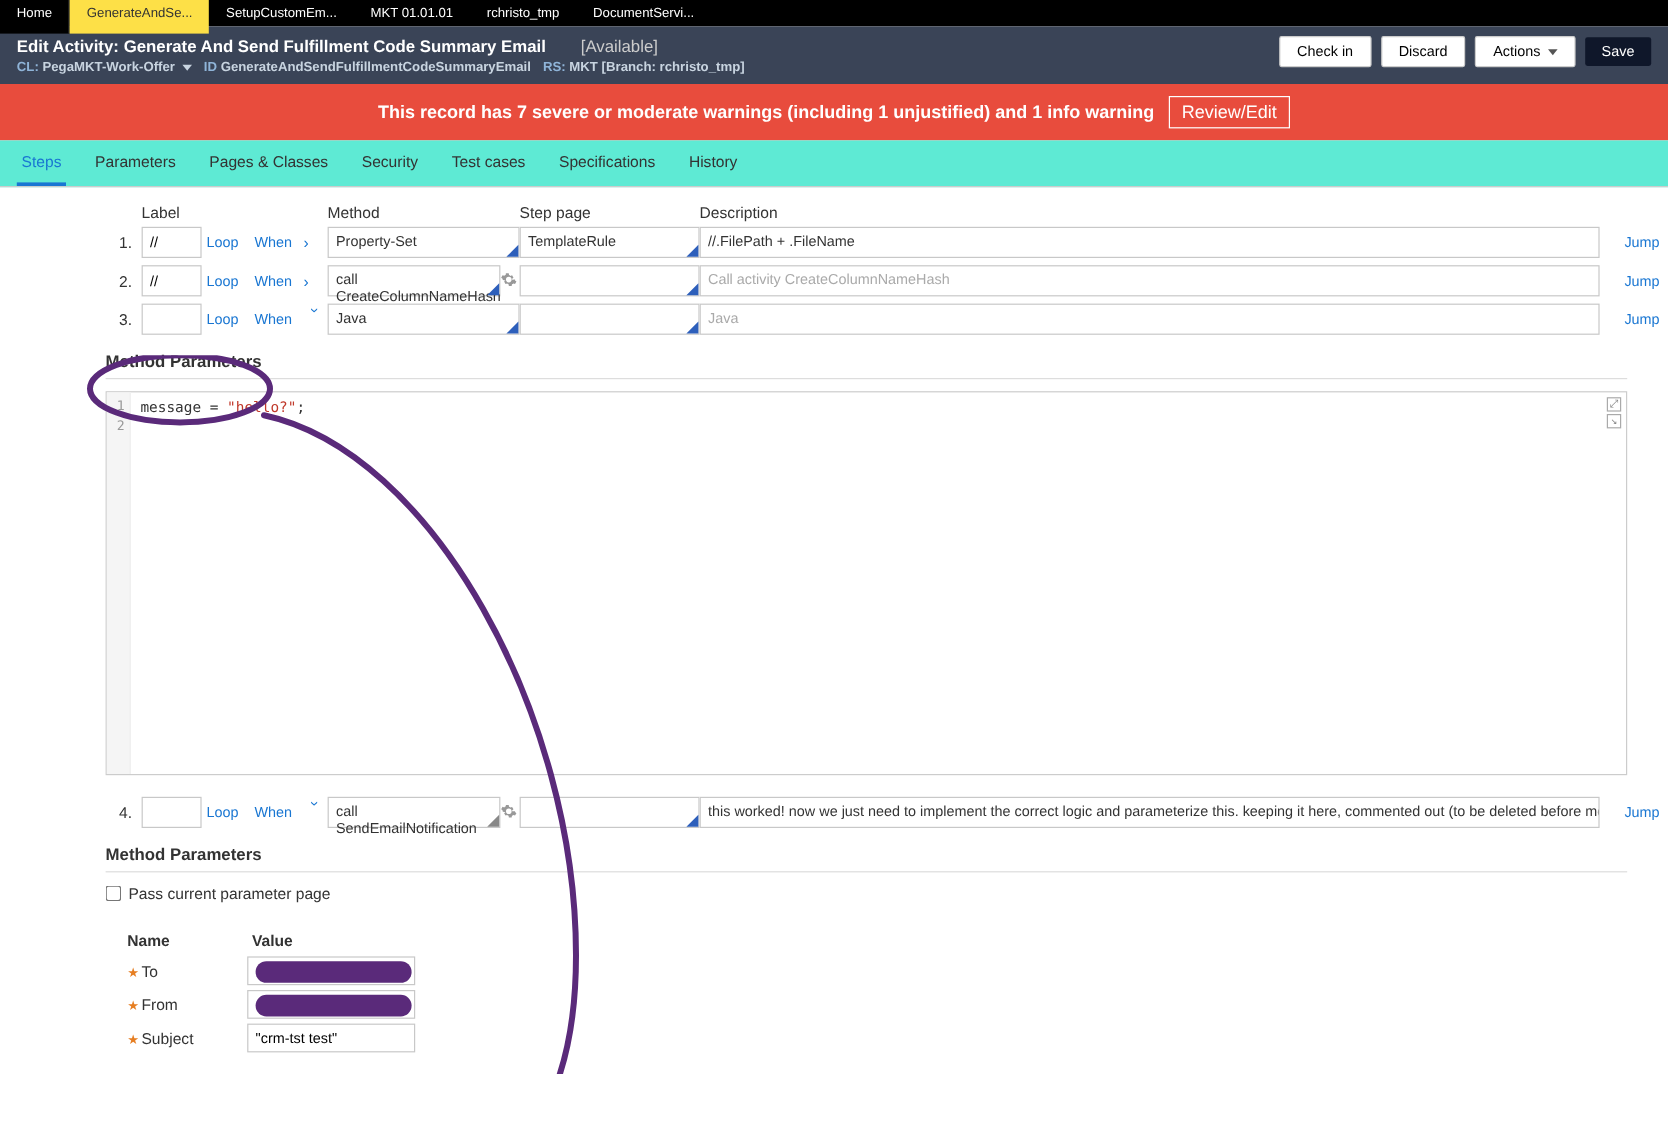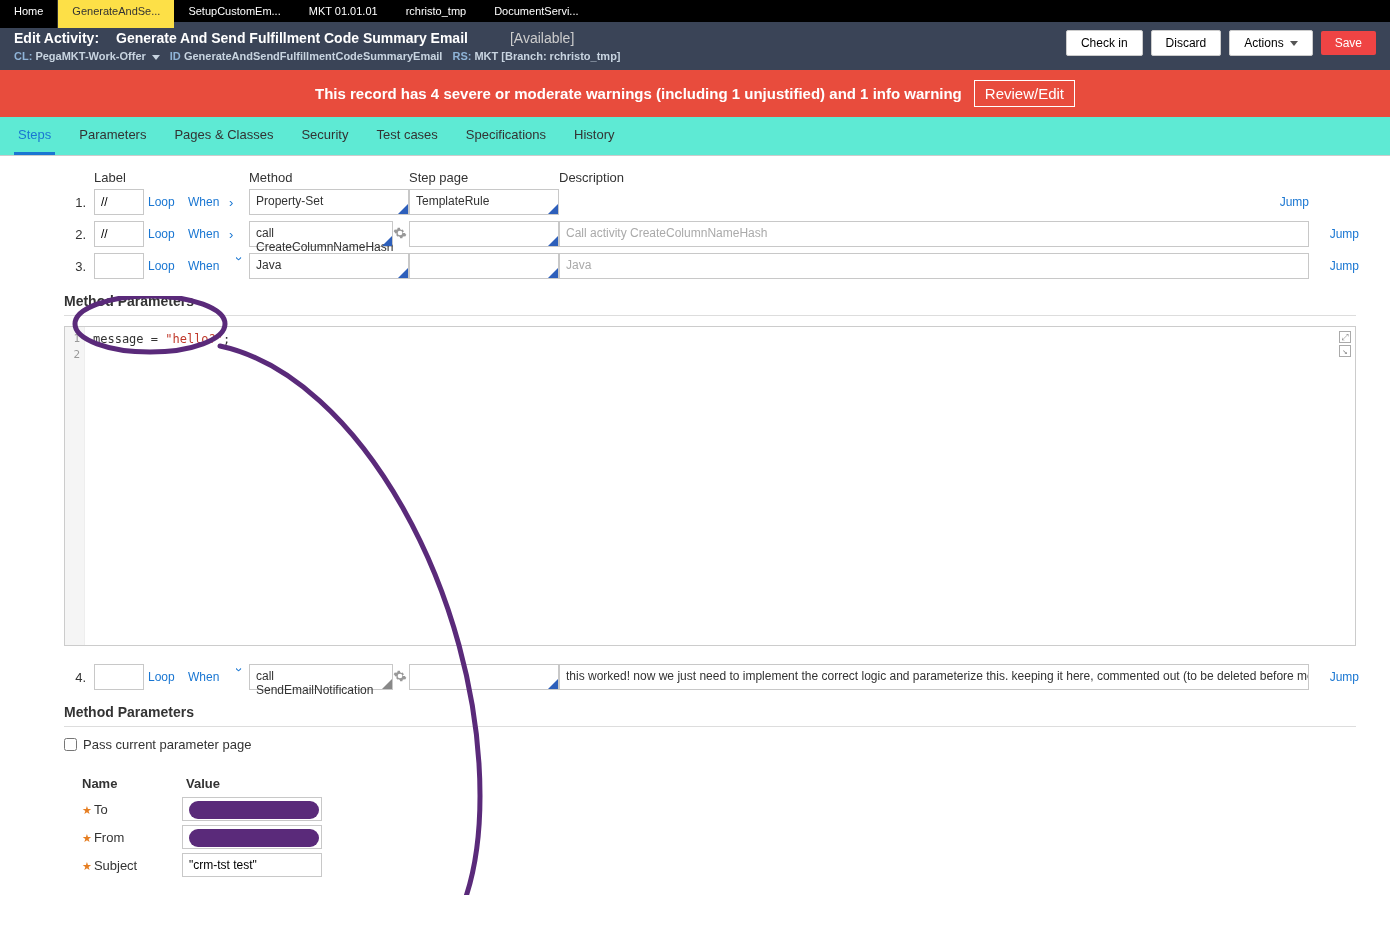--- a/index.html
+++ b/index.html
@@ -5,39 +5,39 @@
 * { box-sizing: border-box; margin: 0; padding: 0; }
 body { font-family: Arial, Helvetica, sans-serif; font-size: 13px; background: #fff; color: #333; overflow-x: hidden; }
 
 .tabbar { background: #000; height: 22px; display: flex; align-items: center; }
 .tab { color: #fff; font-size: 11px; padding: 4px 14px; height: 34px; display: flex; align-items: center; cursor: pointer; }
 .tab.light { background: #fde047; color: #333; }
 .tab.home { background: #000; border-right: 1px solid #333; }
 
 .header { background: #3a4457; color: #fff; padding: 8px 14px; display: flex; justify-content: space-between; align-items: flex-start; }
 .header-left { flex: 1; }
-.header-title { font-size: 14px; font-weight: bold; display: flex; align-items: center; gap: 17px; flex-wrap: wrap; }
+.header-title { font-size: 14px; font-weight: bold; display: flex; align-items: center; gap: 4px; flex-wrap: wrap; }
 .header-title .avail { color: #ccc; font-weight: normal; margin-left: 25px; }
 .header-sub { font-size: 11px; margin-top: 4px; display: flex; gap: 10px; flex-wrap: wrap; }
 .header-sub .lbl { color: #8fb4d8; font-weight: bold; }
 .header-sub .val { color: #c8d4e0; font-weight: bold; }
 .header-btns { display: flex; gap: 8px; align-items: center; }
 .hbtn { background: #fff; border: 1px solid #ccc; padding: 5px 14px; font-size: 12px; cursor: pointer; border-radius: 2px; }
-.hbtn.primary { background: #ef4444; color: #fff; border: none; }
+.hbtn.primary { background: #0f172a; color: #fff; border: none; }
 .chev-down { display:inline-block; width:0; height:0; border-left:4px solid transparent; border-right:4px solid transparent; border-top:5px solid #555; margin-left:6px; vertical-align:middle;}
 .chev-down.w { border-top-color:#c8d4e0; }
 
 .warnbar { background: #e84c3d; color: #fff; text-align: center; padding: 10px; font-size: 15px; font-weight: bold; display: flex; justify-content: center; align-items: center; gap: 12px; }
 .warnbar .review { border: 1px solid #fff; padding: 4px 10px; font-weight: normal; cursor: pointer; }
 
 .subtabs { background: #5eead4; border-bottom: 1px solid #ccc; padding: 0 14px; display: flex; gap: 20px; }
 .subtab { padding: 10px 4px; font-size: 13px; color: #333; cursor: pointer; border-bottom: 3px solid transparent; }
 .subtab.active { color: #1976d2; border-bottom-color: #1976d2; }
 
-.content { padding: 14px 0 14px 30px; position: relative; }
+.content { padding: 14px 0 14px 54px; position: relative; }
 
 .grid-head { display: grid; grid-template-columns: 30px 50px 40px 45px 20px 160px 150px 750px 50px; gap: 0; align-items: center; margin-bottom: 4px; padding-left: 34px;}
 .grid-head .h { font-size: 13px; color: #333; }
 .grid-head .h.lbl { grid-column: 2; }
 .grid-head .h.mth { grid-column: 6; }
 .grid-head .h.sp  { grid-column: 7; }
 .grid-head .h.dsc { grid-column: 8; }
 
 .step-row { display: grid; grid-template-columns: 30px 50px 40px 45px 20px 160px 150px 750px 50px; gap: 0; align-items: center; margin-bottom: 6px; padding-left: 34px;}
 .step-num { font-size: 13px; text-align: right; padding-right: 8px; }
@@ -103,21 +103,21 @@
   </div>
   <div class="header-btns">
     <button class="hbtn">Check in</button>
     <button class="hbtn">Discard</button>
     <button class="hbtn"><span>Actions</span><span class="chev-down"></span></button>
     <button class="hbtn primary">Save</button>
   </div>
 </div>
 
 <div class="warnbar">
-  <span>This record has 4 severe or moderate warnings (including 1 unjustified) and 1 info warning</span>
+  <span>This record has 7 severe or moderate warnings (including 1 unjustified) and 1 info warning</span>
   <span class="review">Review/Edit</span>
 </div>
 
 <div class="subtabs">
   <div class="subtab active">Steps</div>
   <div class="subtab">Parameters</div>
   <div class="subtab">Pages &amp; Classes</div>
   <div class="subtab">Security</div>
   <div class="subtab">Test cases</div>
   <div class="subtab">Specifications</div>
@@ -143,20 +143,23 @@
     <div class="inp-w"><input class="inp" value="//" style=""></div>
     <span class="link">Loop</span>
     <span class="link">When</span>
     <span class="arrow-r">›</span>
     <div class="inp-w">
         <div class="inp tri">Property-Set</div>
       </div>
     <div class="inp-w">
         <div class="inp tri">TemplateRule</div>
       </div>
+    <div class="inp-w">
+        <div class="inp">//.FilePath + .FileName</div>
+      </div>
     <span class="jump">Jump</span>
   </div>
 
   <div class="step-row">
     <span class="step-num">2.</span>
     <div class="inp-w"><input class="inp" value="//" style=""></div>
     <span class="link">Loop</span>
     <span class="link">When</span>
     <span class="arrow-r">›</span>
     <div class="inp-w mth-cell">

